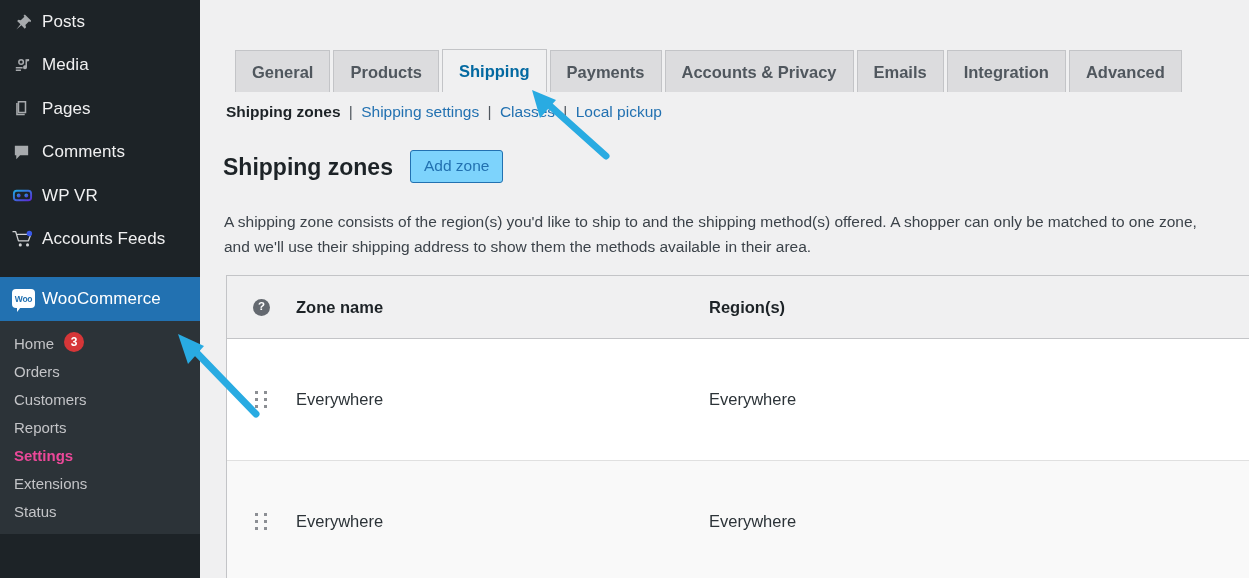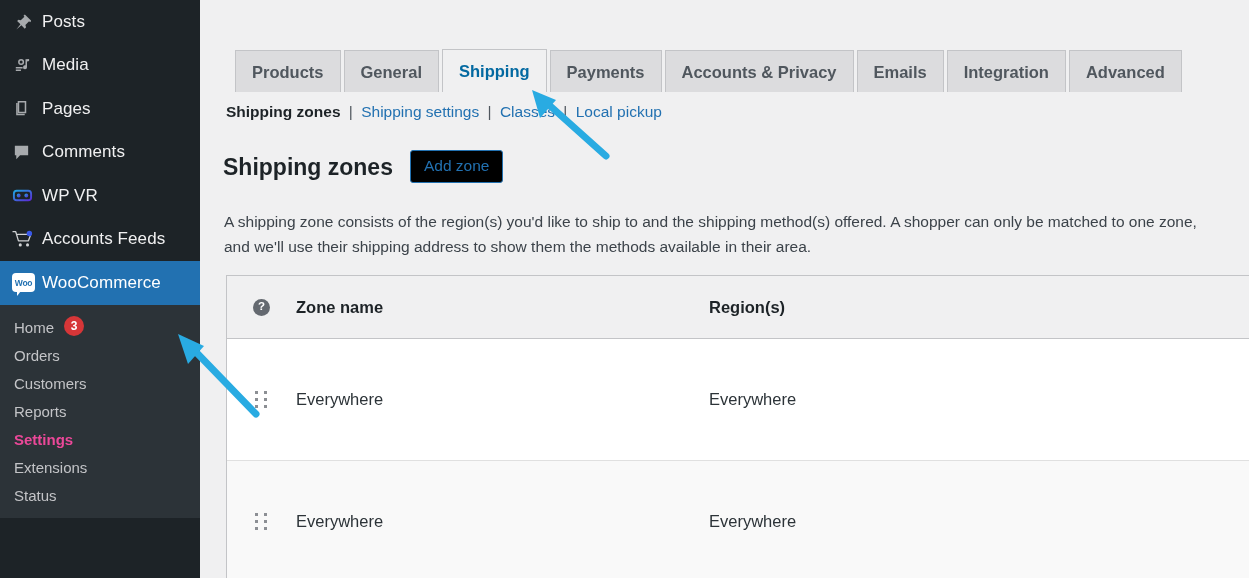--- a/index.html
+++ b/index.html
@@ -82,21 +82,21 @@
   
   .menu-item.active:after {
     content: "";
     position: absolute;
     right: -8px;
     width: 0; height: 0;
     border-top: 8px solid transparent;
     border-bottom: 8px solid transparent;
     border-right: 8px solid #f0f0f1;
   }
-  .menu-item.active { position: relative; }
+  .menu-item.active { position: relative; margin-top: 16px; }
 
   .submenu {
     background: #2c3338;
     padding: 6px 0 8px 0;
   }
   .submenu-item {
     display: flex;
     align-items: flex-end;
     padding: 5.5px 0 5.5px 14px;
     font-size: 15px;
@@ -192,21 +192,21 @@
   }
   .page-title {
     font-size: 23px;
     font-weight: bold;
     color: #1d2327;
     margin: 0;
     line-height: 30px;
   }
   .btn-secondary {
     margin-left: 17px;
-    background: #000000;
+    background: #7dd3fc;
     border: 1px solid #2271b1;
     border-radius: 3px;
     color: #2271b1;
     font-size: 15.5px;
     padding: 6px 13px 7px 13px;
     cursor: pointer;
     font-family: "Liberation Sans", sans-serif;
     line-height: 18px;
   }
 
@@ -399,22 +399,22 @@
       </div>
       <div class="submenu-item">
         <span>Status</span>
       </div>
     </div>
   </div>
 
   <div class="content">
 
     <div class="tabs">
+      <div class="tab">General</div>
       <div class="tab">Products</div>
-      <div class="tab">General</div>
       <div class="tab active">Shipping</div>
       <div class="tab">Payments</div>
       <div class="tab">Accounts &amp; Privacy</div>
       <div class="tab">Emails</div>
       <div class="tab">Integration</div>
       <div class="tab">Advanced</div>
     </div>
 
     <div class="subnav">
       <span class="current">Shipping zones</span>

